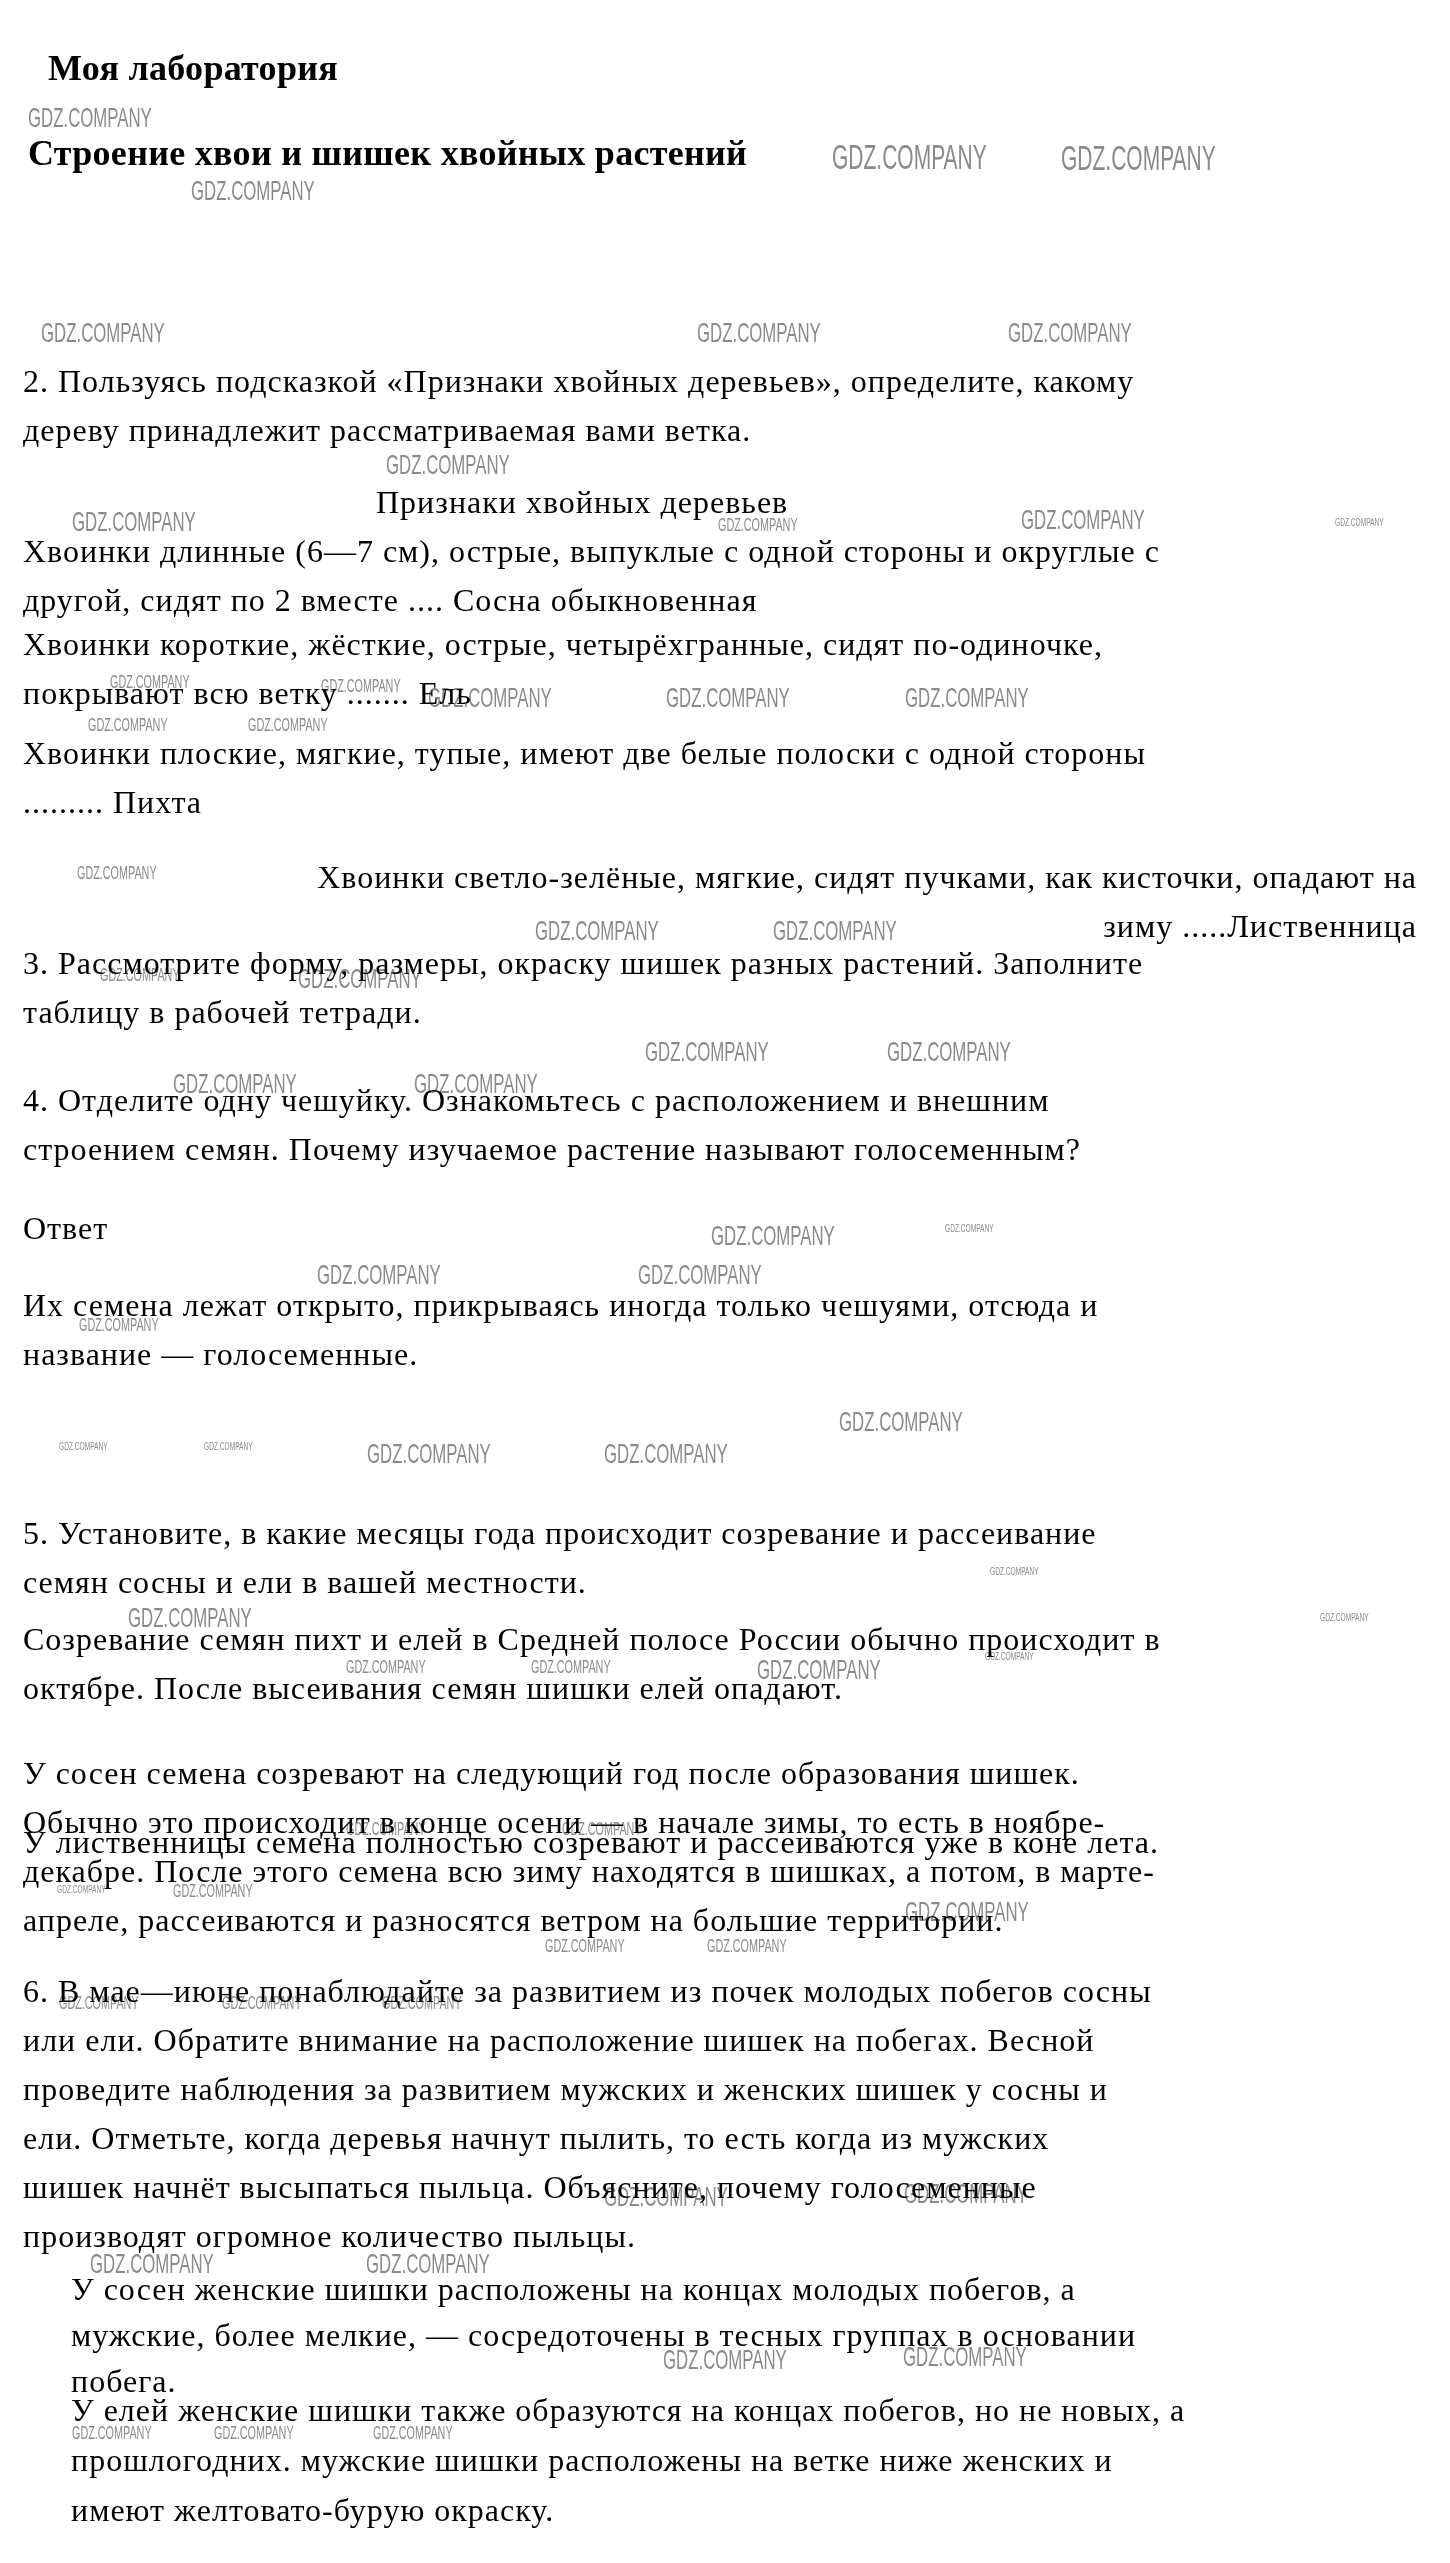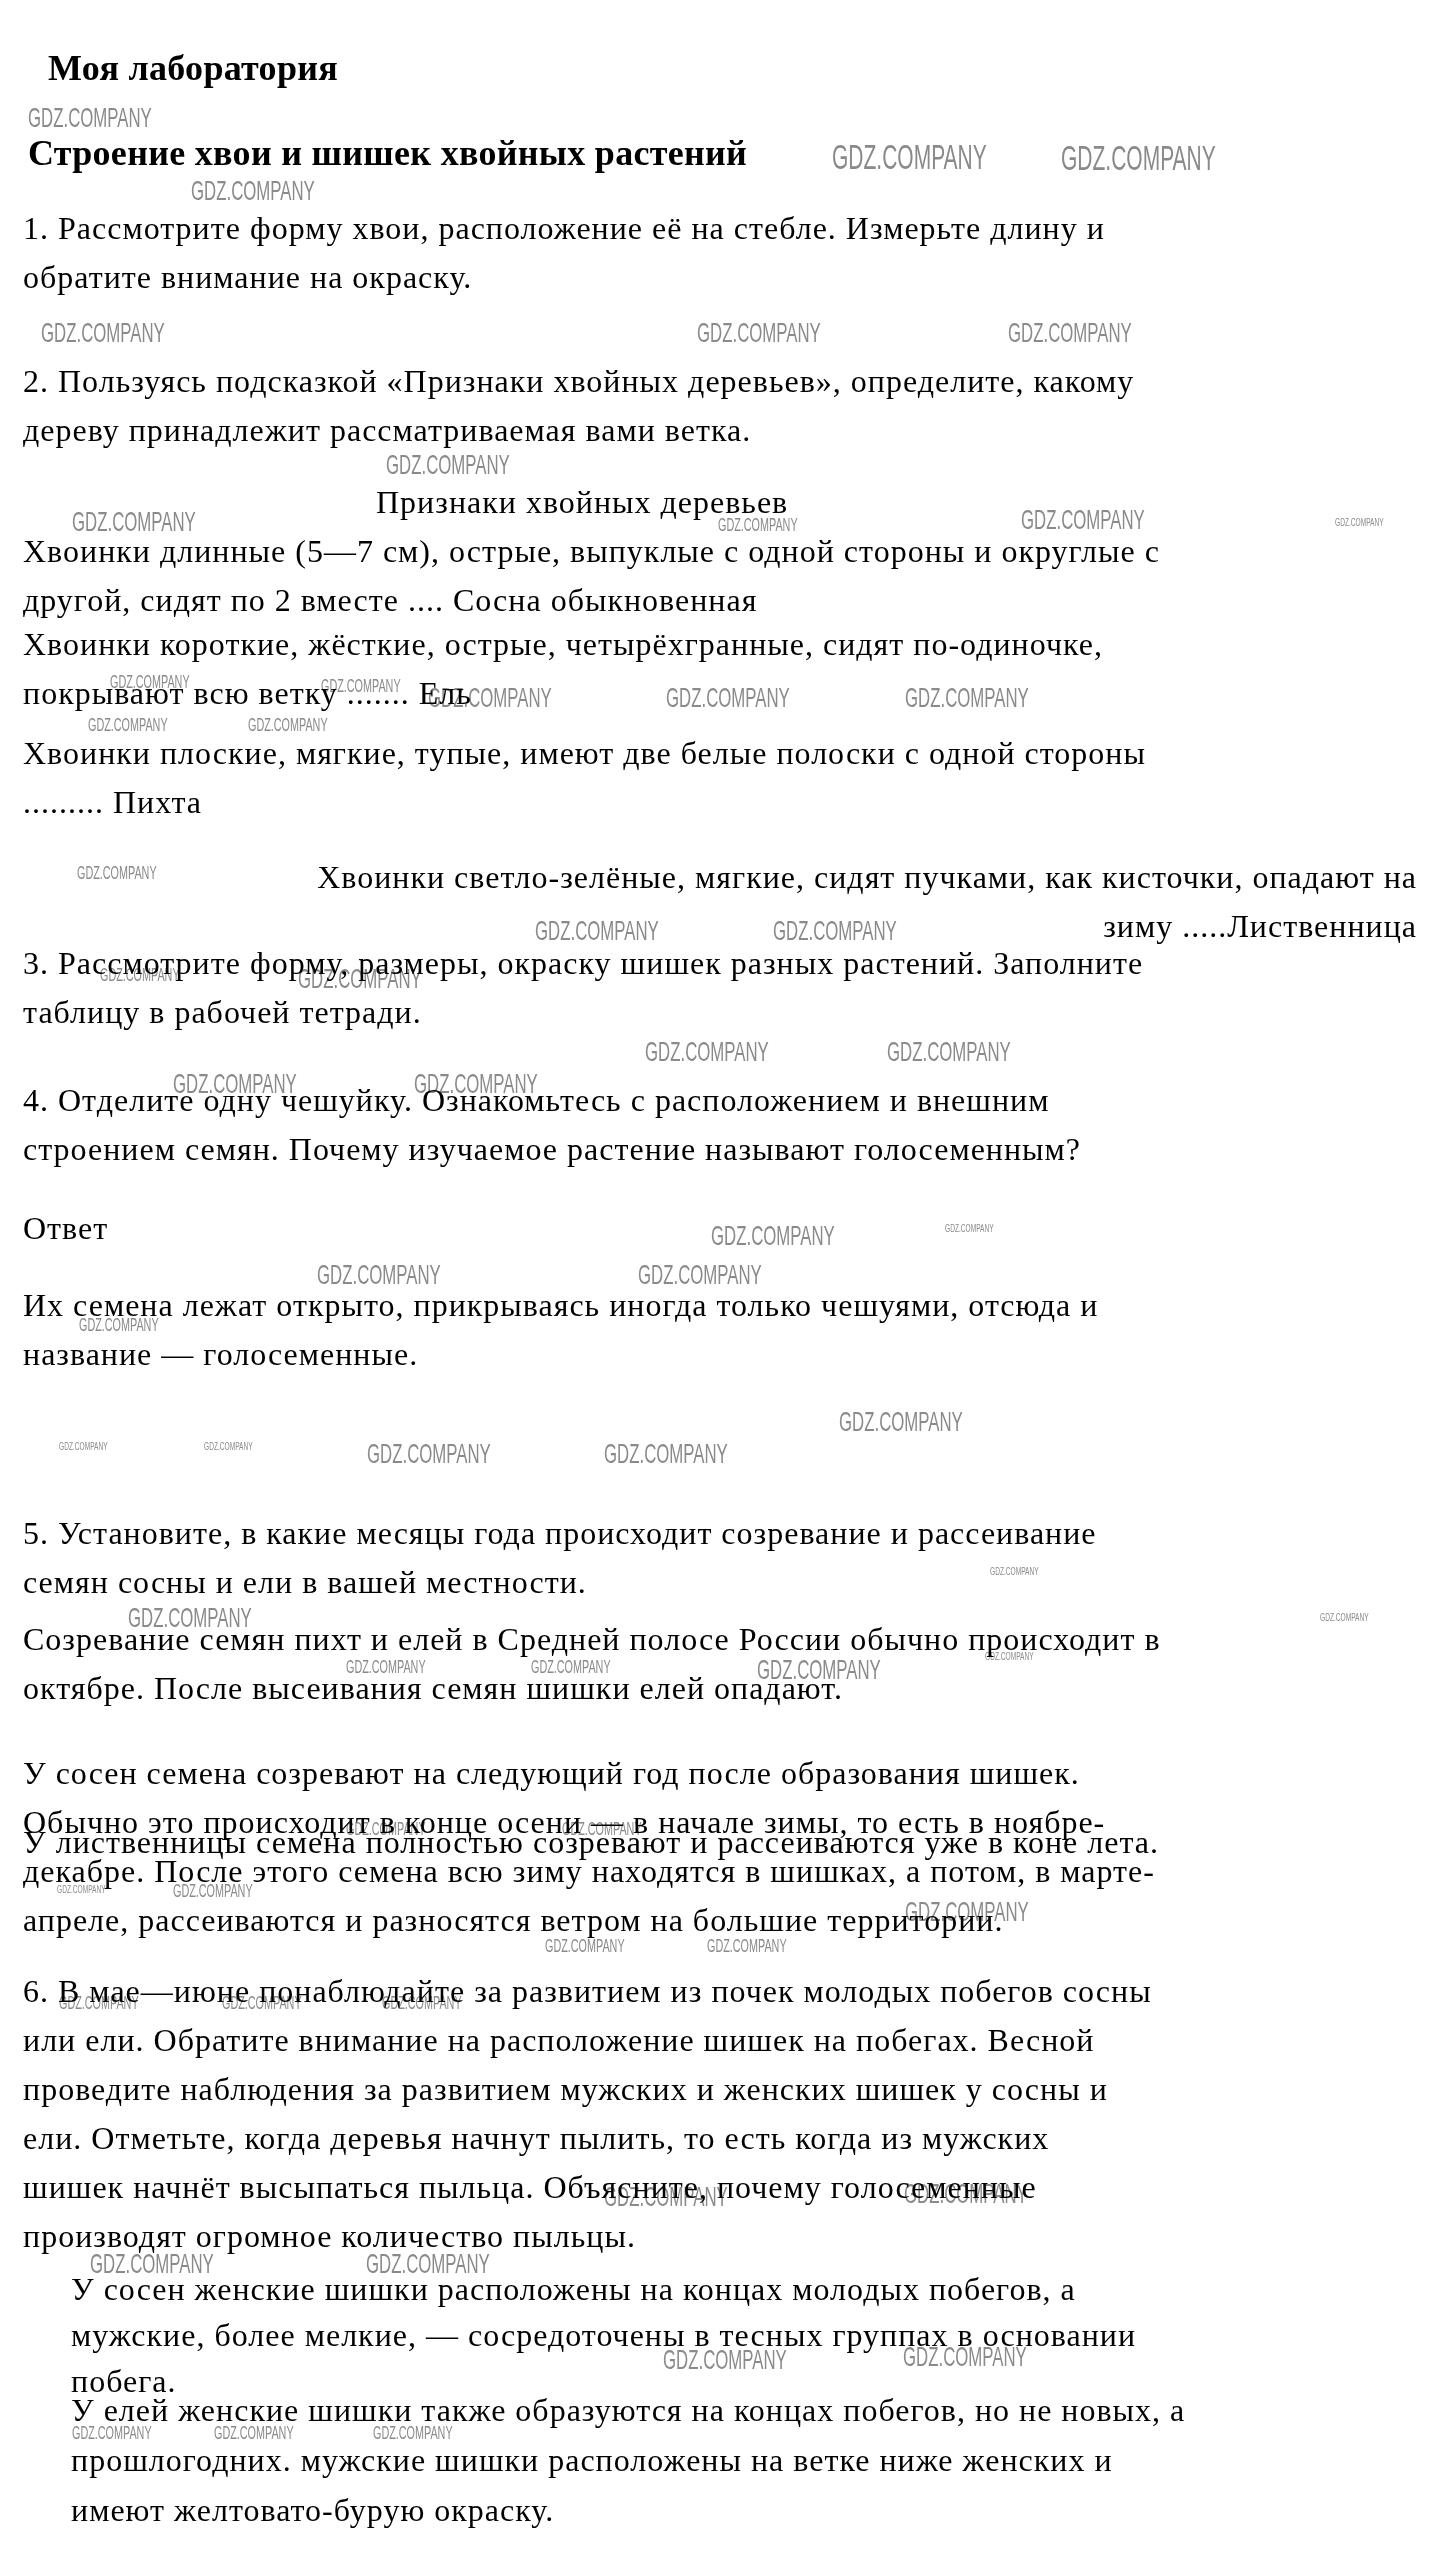--- a/index.html
+++ b/index.html
@@ -126,28 +126,26 @@
       <span class="wm wm-m" style="left: 663px; top: 2344px; color: rgb(138, 138, 138);">GDZ.COMPANY</span>
       <span class="wm wm-m" style="left: 903px; top: 2341px; color: rgb(138, 138, 138);">GDZ.COMPANY</span>
       <span class="wm wm-s" style="left: 72px; top: 2423px; color: rgb(138, 138, 138);">GDZ.COMPANY</span>
       <span class="wm wm-s" style="left: 214px; top: 2423px; color: rgb(138, 138, 138);">GDZ.COMPANY</span>
       <span class="wm wm-s" style="left: 373px; top: 2423px; color: rgb(138, 138, 138);">GDZ.COMPANY</span>
     </div>
 
   <h1 class="blk h-bold" id="blk-title">Моя лаборатория</h1>
   <h2 class="blk h-bold" id="blk-heading">Строение хвои и шишек хвойных растений</h2>
 
-  <p class="blk" id="blk-task1">1. Рассмотрите форму хвои, расположение её на стебле. Измерьте длину и
-обратите внимание на окраску.</p>
   <p class="blk" id="blk-task2">2. Пользуясь подсказкой «Признаки хвойных деревьев», определите, какому
 дереву принадлежит рассматриваемая вами ветка.</p>
 
   <p class="blk" id="blk-features">Признаки хвойных деревьев</p>
 
-  <p class="blk" id="blk-pine">Хвоинки длинные (5—7 см), острые, выпуклые с одной стороны и округлые с
+  <p class="blk" id="blk-pine">Хвоинки длинные (6—7 см), острые, выпуклые с одной стороны и округлые с
 другой, сидят по 2 вместе .... Сосна обыкновенная</p>
   <p class="blk" id="blk-spruce">Хвоинки короткие, жёсткие, острые, четырёхгранные, сидят по-одиночке,
 покрывают всю ветку ....... Ель</p>
   <p class="blk" id="blk-fir">Хвоинки плоские, мягкие, тупые, имеют две белые полоски с одной стороны
 ......... Пихта</p>
   <p class="blk" id="blk-larch">Хвоинки светло-зелёные, мягкие, сидят пучками, как кисточки, опадают на
 зиму .....Лиственница</p>
 
   <p class="blk" id="blk-task3">3. Рассмотрите форму, размеры, окраску шишек разных растений. Заполните
 таблицу в рабочей тетради.</p>

